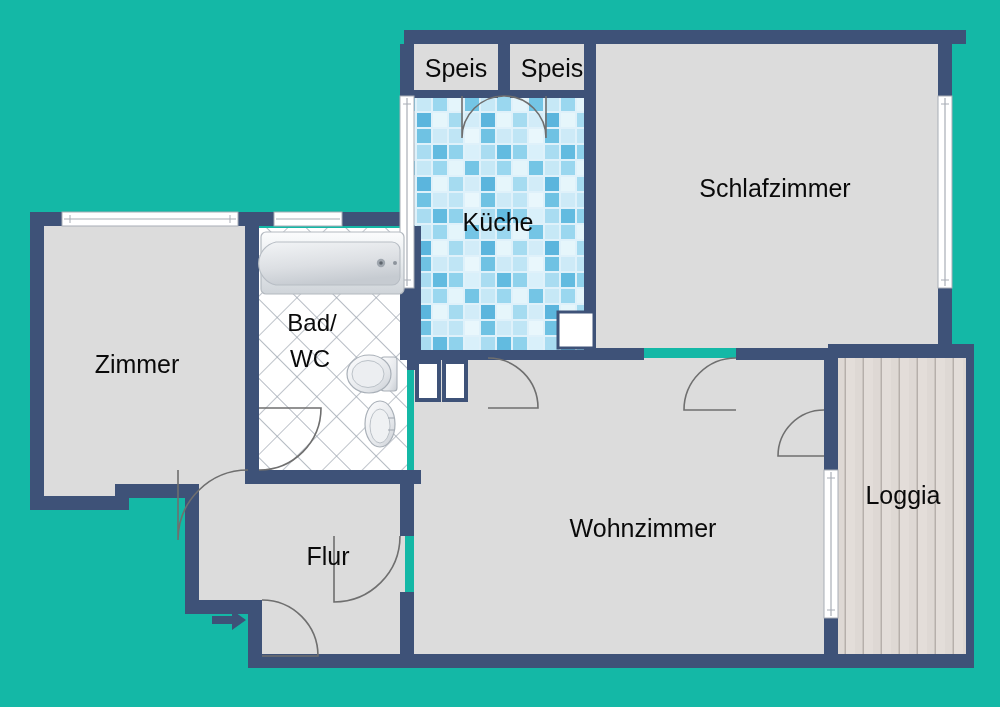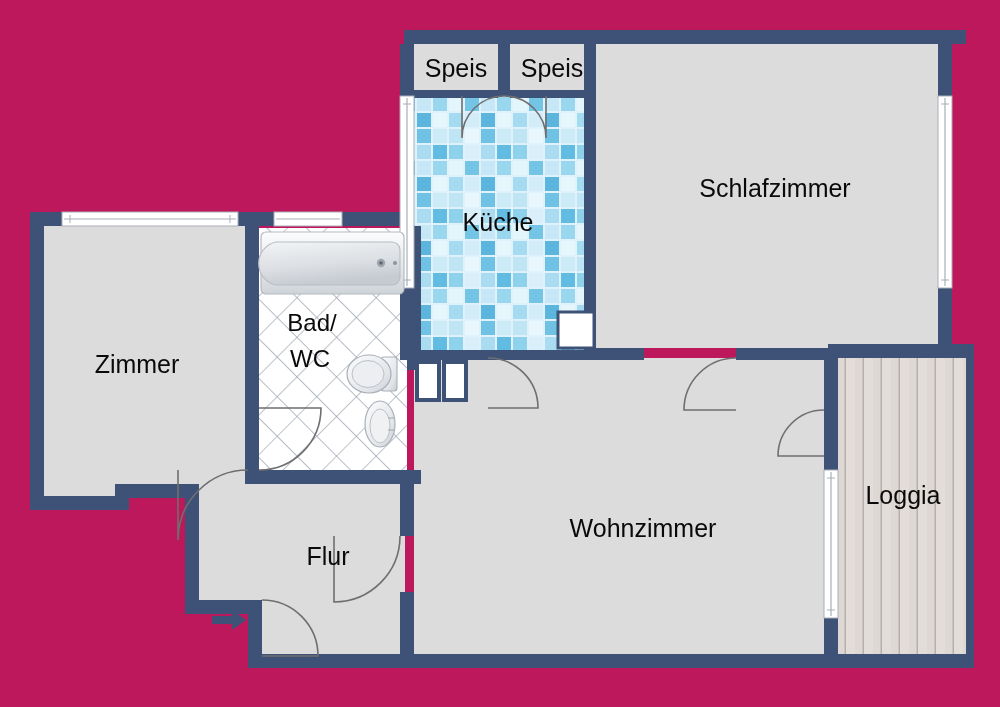--- a/index.html
+++ b/index.html
@@ -7,21 +7,21 @@
     padding: 0;
     background: #ffffff;
   }
   body {
     font-family: "Liberation Sans", sans-serif;
   }
   #floorplan-root {
     position: relative;
     width: 1000px;
     height: 707px;
-    background: #be185d;
+    background: #14b8a6;
     overflow: hidden;
   }
   #floorplan-svg {
     display: block;
     width: 1000px;
     height: 707px;
   }
   .room-label {
     font-family: "Liberation Sans", sans-serif;
     fill: #0a0a0a;

